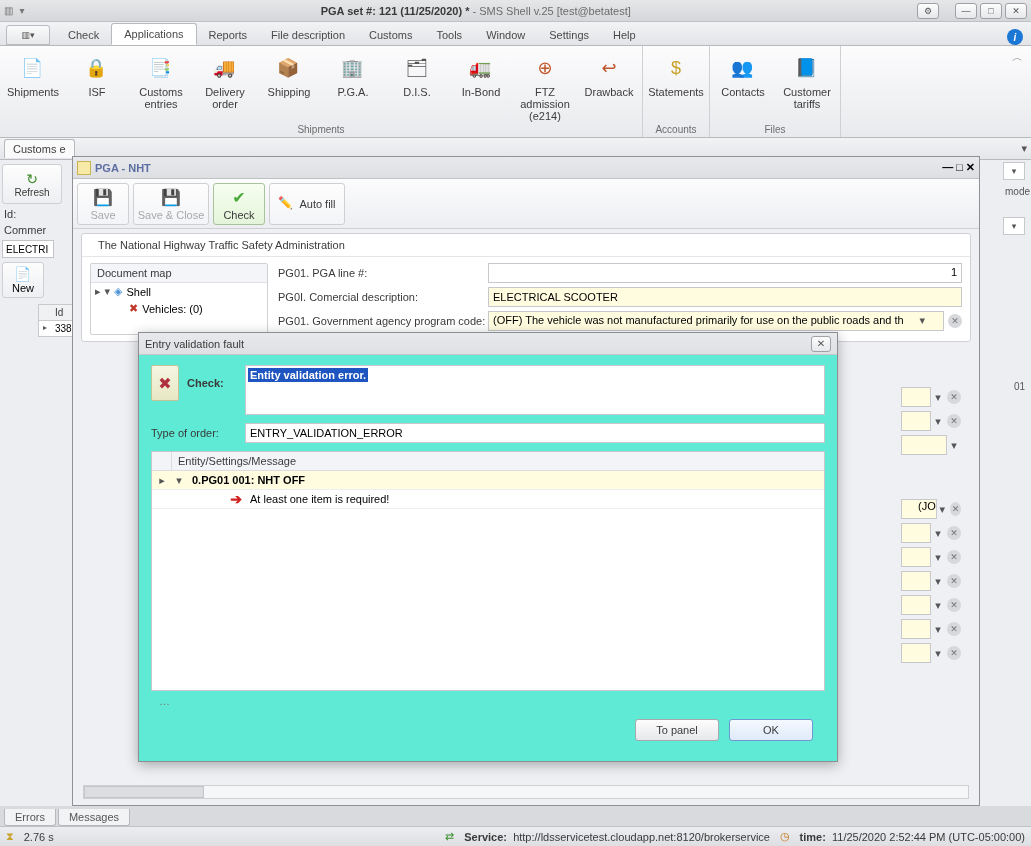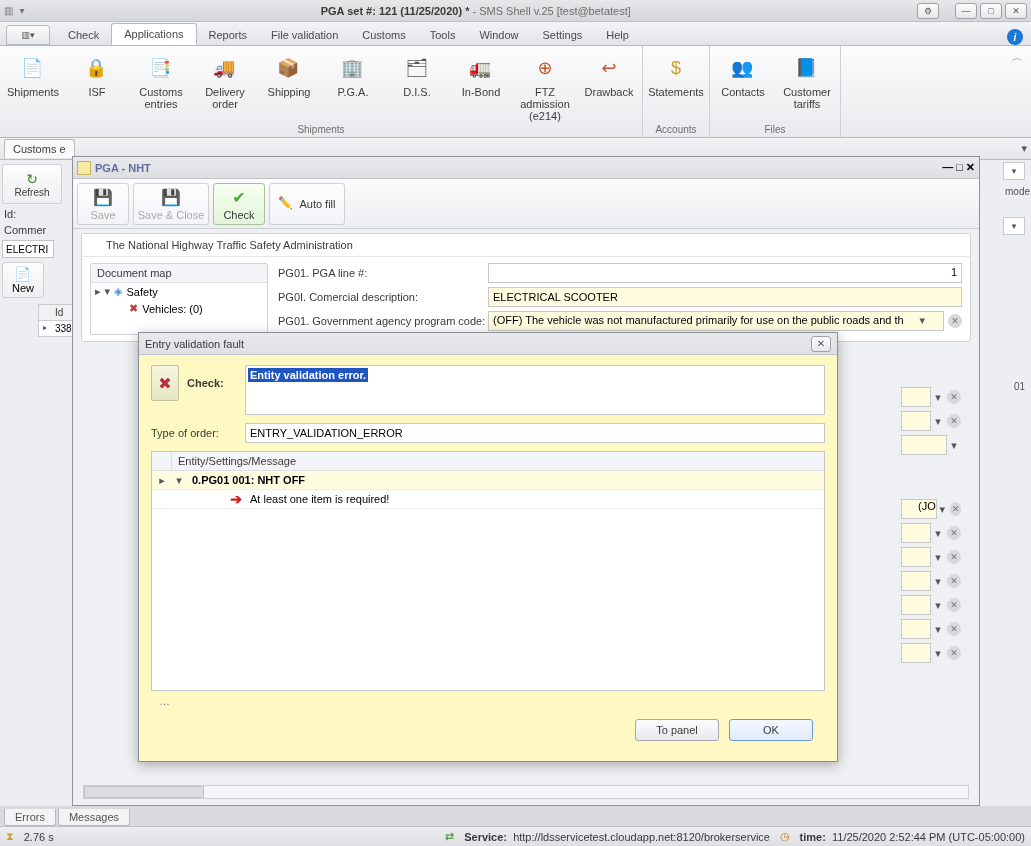--- a/index.html
+++ b/index.html
@@ -59,21 +59,21 @@
 .childwin .ctitle .icon{width:14px;height:14px;background:#f7eaa6;border:1px solid #c7b351;margin-right:4px;}
 .childwin .ctitle .txt{color:#5d6ea3;}
 .childwin .ctitle .cbtns{margin-left:auto;display:flex;gap:3px;}
 .childwin .toolbar{height:50px;background:linear-gradient(#fcfcfd,#eceef1);border-bottom:1px solid #cfd0d4;display:flex;gap:4px;padding:4px;}
 .tbtn{width:52px;height:42px;border:1px solid #cfd0d4;background:linear-gradient(#fdfdfd,#f3f4f7);border-radius:3px;display:flex;flex-direction:column;align-items:center;justify-content:center;color:#3a3a3a;}
 .tbtn.wide{width:76px;}
 .tbtn.sel{border-color:#a8c29b;background:linear-gradient(#f6fff0,#e4f4da);}
 .tbtn .ic{font-size:16px;margin-bottom:2px;}
 .greyout{color:#a9a9aa;}
 .section{margin:4px 8px;border:1px solid #cfd1d5;background:#fff;border-radius:3px;}
-.section .shdr{padding:5px 24px;color:#3a3a3a;border-bottom:1px solid #e4e5e8;}
+.section .shdr{padding:5px 16px;color:#3a3a3a;border-bottom:1px solid #e4e5e8;}
 .section .sbody{padding:6px 8px;display:flex;gap:10px;}
 .docmap{width:178px;border:1px solid #cfd1d5;border-radius:2px;}
 .docmap .dhdr{background:#f4f5f8;padding:3px 6px;border-bottom:1px solid #dfe0e3;color:#3a3a3a;}
 .docmap .drow{display:flex;align-items:center;gap:4px;padding:2px 4px;font-size:11px;}
 .formarea{flex:1;}
 .formrow{display:flex;align-items:center;margin-bottom:4px;}
 .formrow .flabel{width:210px;color:#3a3a3a;}
 .formrow .finput{flex:1;height:20px;border:1px solid #c6c8cc;background:#fff;padding:2px 4px;}
 .formrow .finput.ro{background:#fff;text-align:right;}
 .formrow .finput.hl{background:#fffce0;}
@@ -82,21 +82,21 @@
 .formrow .clr{width:14px;height:14px;border-radius:50%;background:#d6d8db;color:#777;display:flex;align-items:center;justify-content:center;margin-left:4px;font-size:9px;}
 
 
 .rsliver{position:absolute;right:18px;width:60px;}
 .rsliver .r{display:flex;align-items:center;justify-content:flex-end;margin-bottom:4px;}
 .rsliver .r .box{height:20px;border:1px solid #c6c8cc;background:#fffce0;flex:1;}
 .rsliver .r .arrow{width:14px;text-align:center;color:#555;}
 .rsliver .r .x{width:14px;height:14px;border-radius:50%;background:#d6d8db;color:#777;display:flex;align-items:center;justify-content:center;font-size:9px;margin-left:2px;}
 
 
-.dialog{position:absolute;left:138px;top:332px;width:700px;height:430px;border:1px solid #8c8e93;background:#fef9c3;box-shadow:0 3px 12px rgba(0,0,0,.3);}
+.dialog{position:absolute;left:138px;top:332px;width:700px;height:430px;border:1px solid #8c8e93;background:#5eead4;box-shadow:0 3px 12px rgba(0,0,0,.3);}
 .dialog .dtitle{height:22px;background:linear-gradient(#e8e9ec,#dfe0e3);display:flex;align-items:center;padding:0 6px;border-bottom:1px solid #c3c5c9;}
 .dialog .dtitle .txt{color:#3a3a3a;font-weight:normal;}
 .dialog .dtitle .close{margin-left:auto;width:20px;height:16px;border:1px solid #9fa1a6;border-radius:3px;background:linear-gradient(#fcfcfc,#e7e8eb);display:flex;align-items:center;justify-content:center;font-size:10px;color:#555;}
 .dialog .dbody{padding:10px 12px;}
 .checkrow{display:flex;align-items:flex-start;gap:8px;margin-bottom:8px;}
 .checkrow .cicon{width:28px;height:36px;background:linear-gradient(#f6f6e2,#e7e7c4);border:1px solid #c3c39a;border-radius:2px;display:flex;align-items:center;justify-content:center;color:#b03040;font-size:16px;}
 .checkrow .clabel{width:50px;padding-top:12px;color:#3a3a3a;font-weight:bold;}
 .checkrow .cbox{flex:1;height:50px;border:1px solid #c6c8cc;background:#fff;padding:2px;}
 .checkrow .cbox .hl{background:#1f55c0;color:#fff;padding:1px 2px;display:inline-block;font-weight:bold;}
 .typerow{display:flex;align-items:center;gap:8px;margin-bottom:8px;}
@@ -148,21 +148,21 @@
     <div class="winbtn">□</div>
     <div class="winbtn">✕</div>
   </div>
 </div>
 
 <div class="menubar">
   <div class="appbtn">▥▾</div>
   <div class="menuitem">Check</div>
   <div class="menuitem active">Applications</div>
   <div class="menuitem">Reports</div>
-  <div class="menuitem">File validation</div>
+  <div class="menuitem">File description</div>
   <div class="menuitem">Customs</div>
   <div class="menuitem">Tools</div>
   <div class="menuitem">Window</div>
   <div class="menuitem">Settings</div>
   <div class="menuitem">Help</div>
   <div class="info">i</div>
 </div>
 
 <div class="ribbon">
   <div class="group" id="grp-ship">
@@ -308,21 +308,21 @@
   </div>
   <div class="section">
     <div class="shdr">The National Highway Traffic Safety Administration</div>
     <div class="sbody">
       <div class="docmap">
         <div class="dhdr">Document map</div>
         <div class="drow">
           <span style="color:#555;">▸</span>
             <span style="color:#555;">▾</span>
           <span style="color:#4c92d4;">◈</span>
-          <span>Safety</span>
+          <span>Shell</span>
         </div>
         <div class="drow" style="padding-left:38px;">
           <span style="color:#c0392b;">✖</span>
           <span>Vehicles: (0)</span>
         </div>
       </div>
       <div class="formarea">
         <div class="formrow">
           <div class="flabel">PG01. PGA line #:</div>
           <div class="finput ro">1</div>

